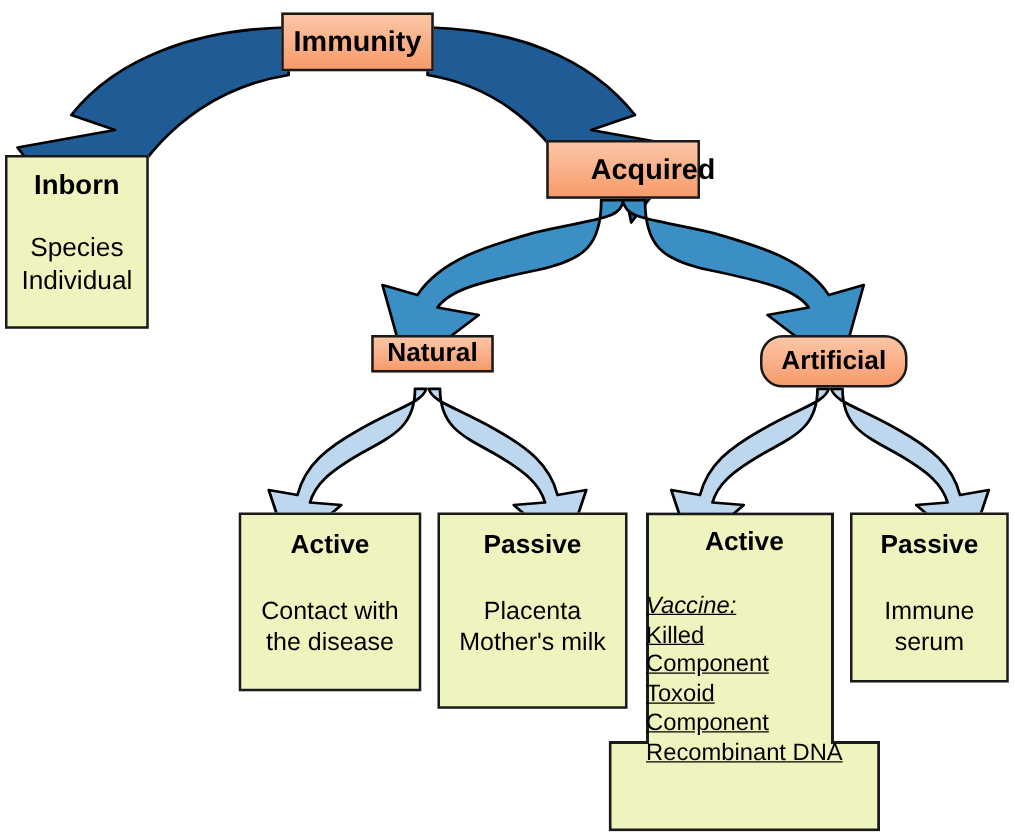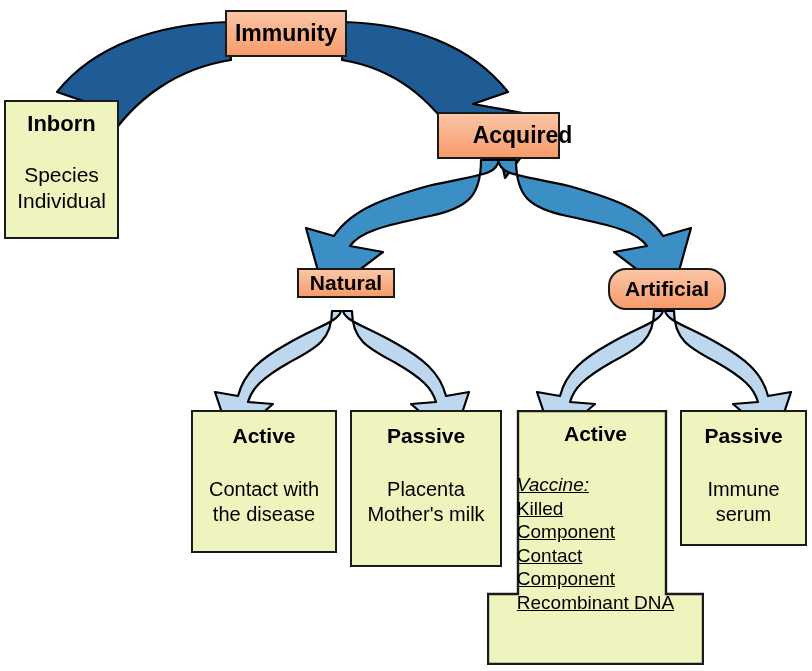--- a/index.html
+++ b/index.html
@@ -66,21 +66,21 @@
     left: 297px; top: 268px; width: 98px; height: 30px;
   }
   #node-natural .node-title { font-size: 21px; }
   #node-artificial {
     left: 608px; top: 268px; width: 118px; height: 42px; border-radius: 18px;
   }
   #node-artificial .node-title { font-size: 21px; }
 
   
   #node-inborn {
-    left: 4px; top: 100px; width: 115px; height: 139px;
+    left: 4px; top: 124px; width: 115px; height: 139px;
     padding-top: 10px;
     justify-content: flex-start;
   }
   #node-inborn .node-title { font-size: 22px; }
   #node-inborn .node-body { font-size: 21px; margin-top: 26px; }
 
   
   #node-natural-active {
     left: 191px; top: 410px; width: 146px; height: 143px;
     padding-top: 12px;
@@ -265,21 +265,21 @@
   <div id="node-artificial-active">
     <svg class="step-shape" viewBox="0 0 217 255" xmlns="http://www.w3.org/2000/svg">
       <path d="M 31,1 L 179,1 L 179,184 L 216,184 L 216,254 L 1,254 L 1,184 L 31,184 Z" fill="#EFF4BE" stroke="#1A1A1A" stroke-width="2.4" stroke-linejoin="miter"></path>
     </svg>
     <div class="step-content">
       <div class="node-title">Active</div>
       <div class="node-body">
         <div class="vaccine-label">Vaccine:</div>
         <div>Killed</div>
         <div>Component</div>
-        <div>Contact</div>
+        <div>Toxoid</div>
         <div>Component</div>
         <div>Recombinant DNA</div>
       </div>
     </div>
   </div>
 
   <div class="node yellow" id="node-artificial-passive">
     <div class="node-title">Passive</div>
     <div class="node-body">
       <div>Immune</div>

